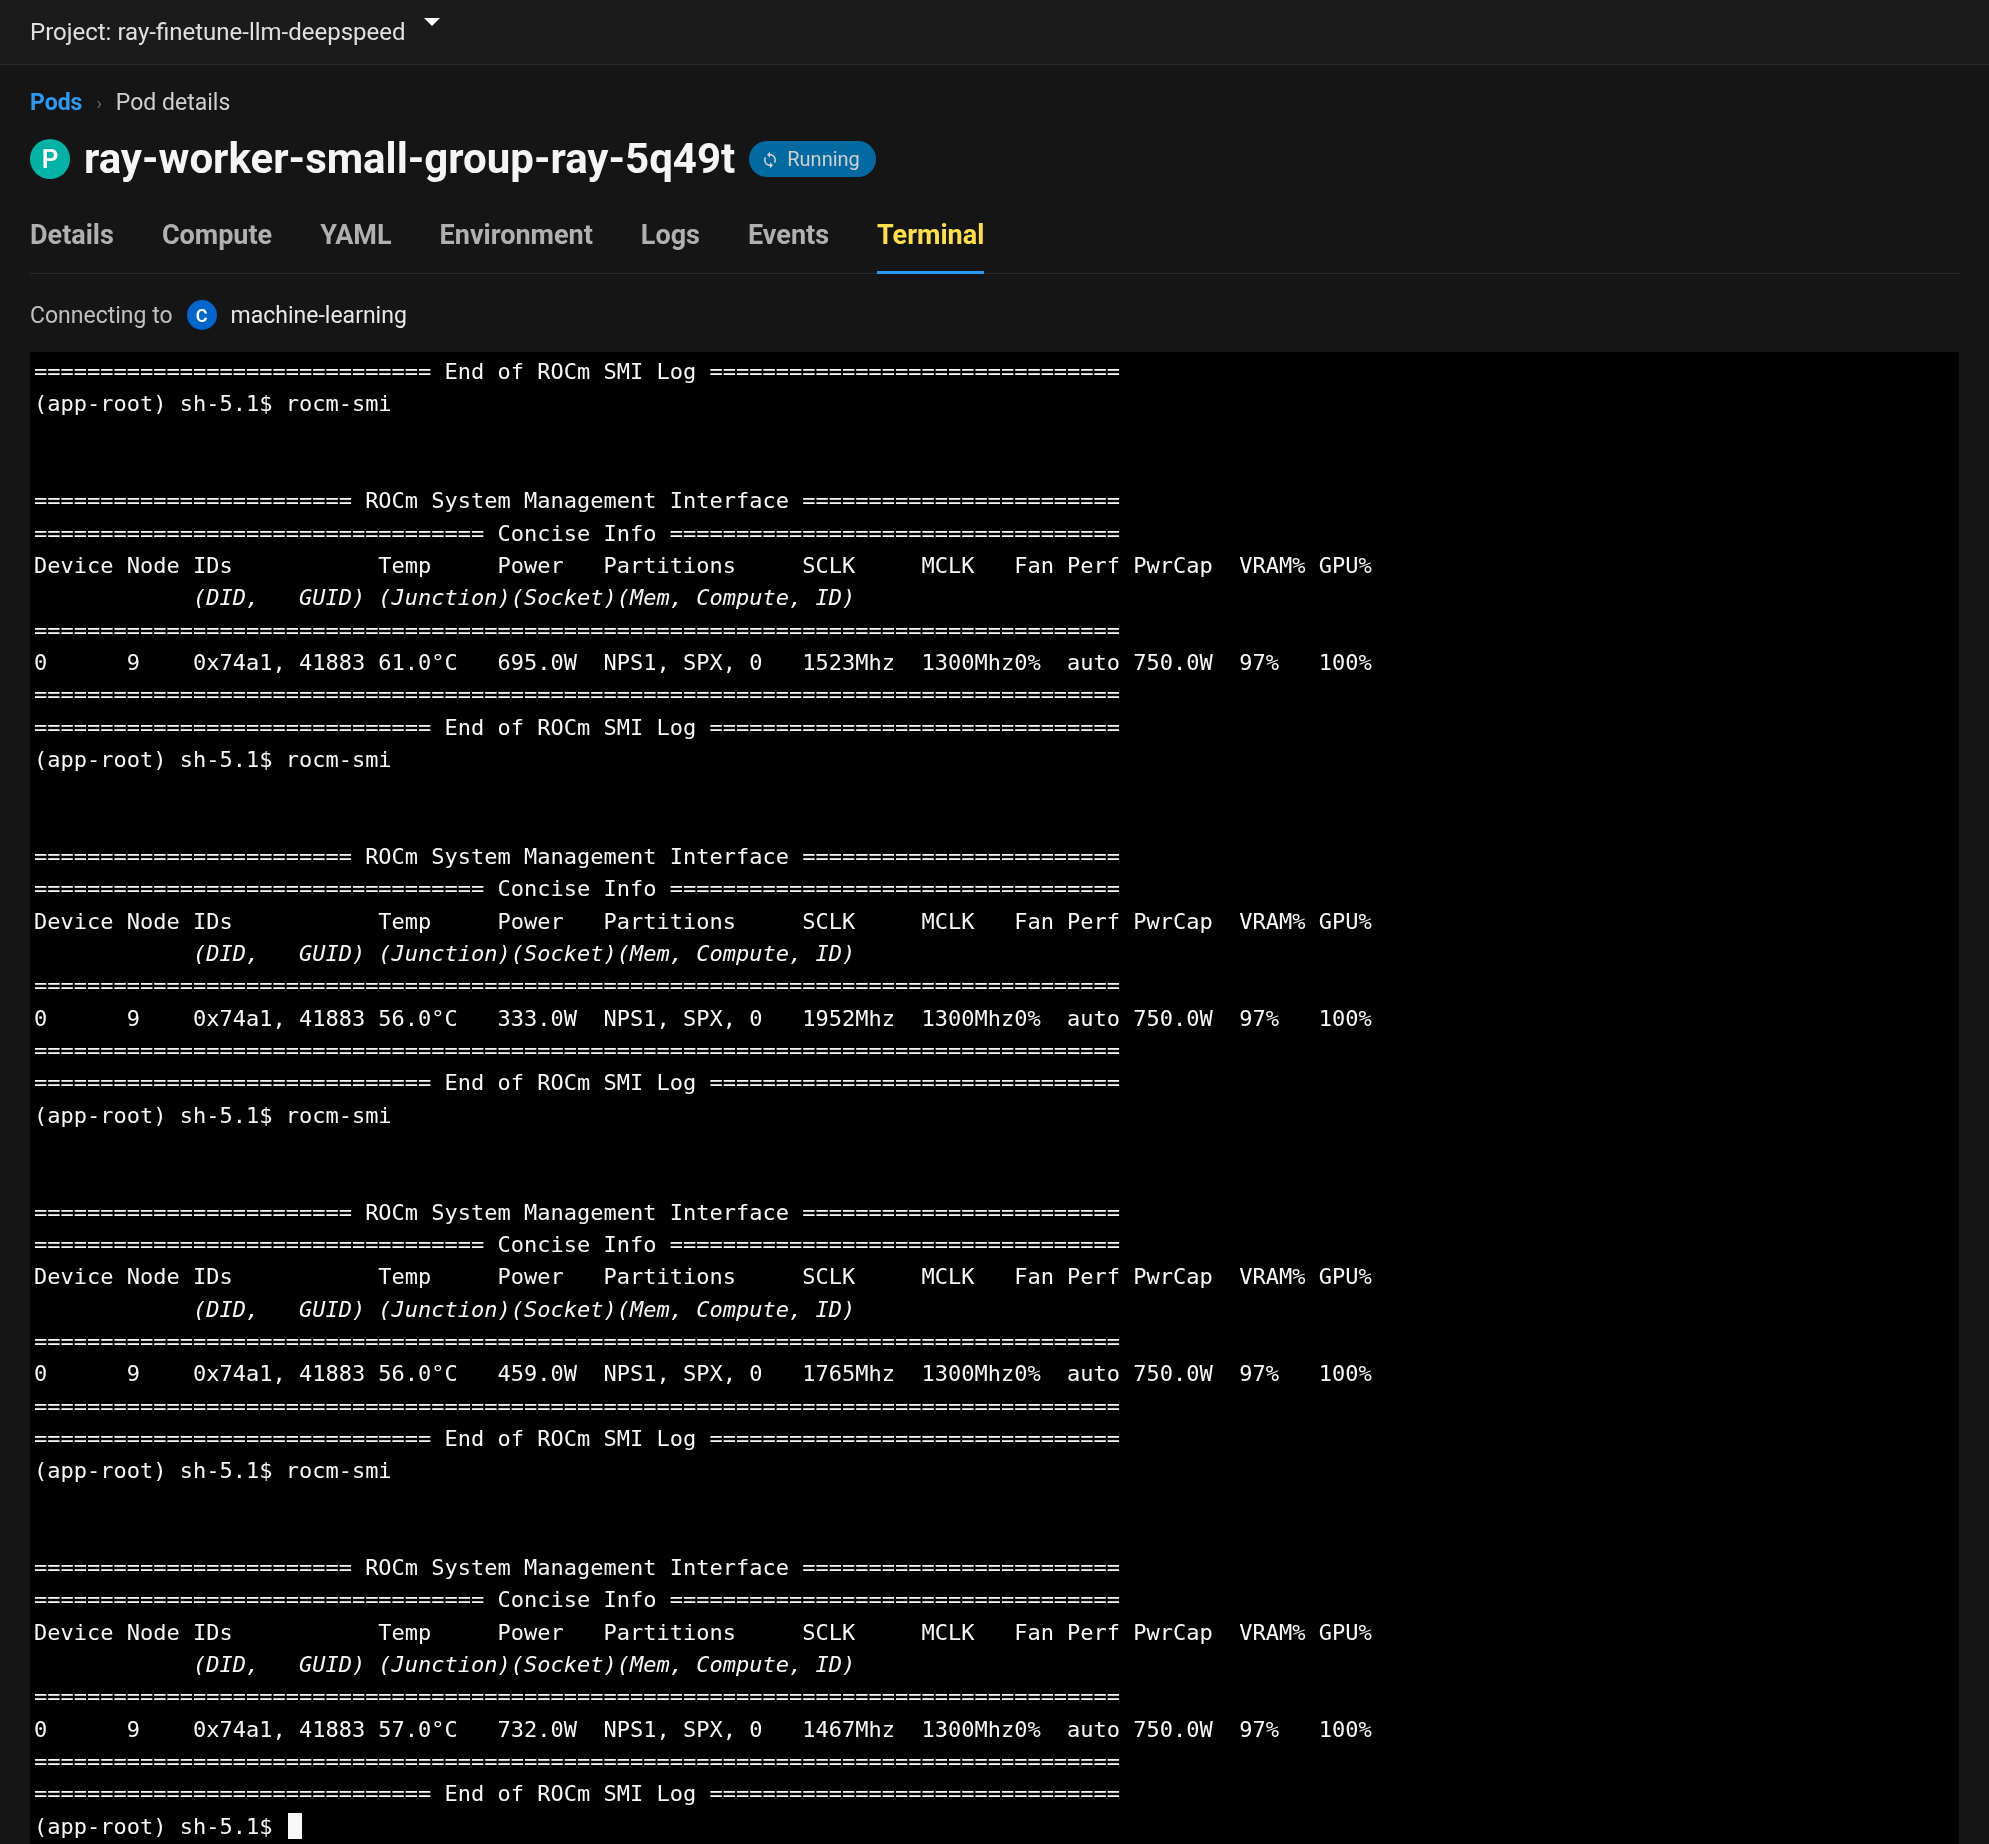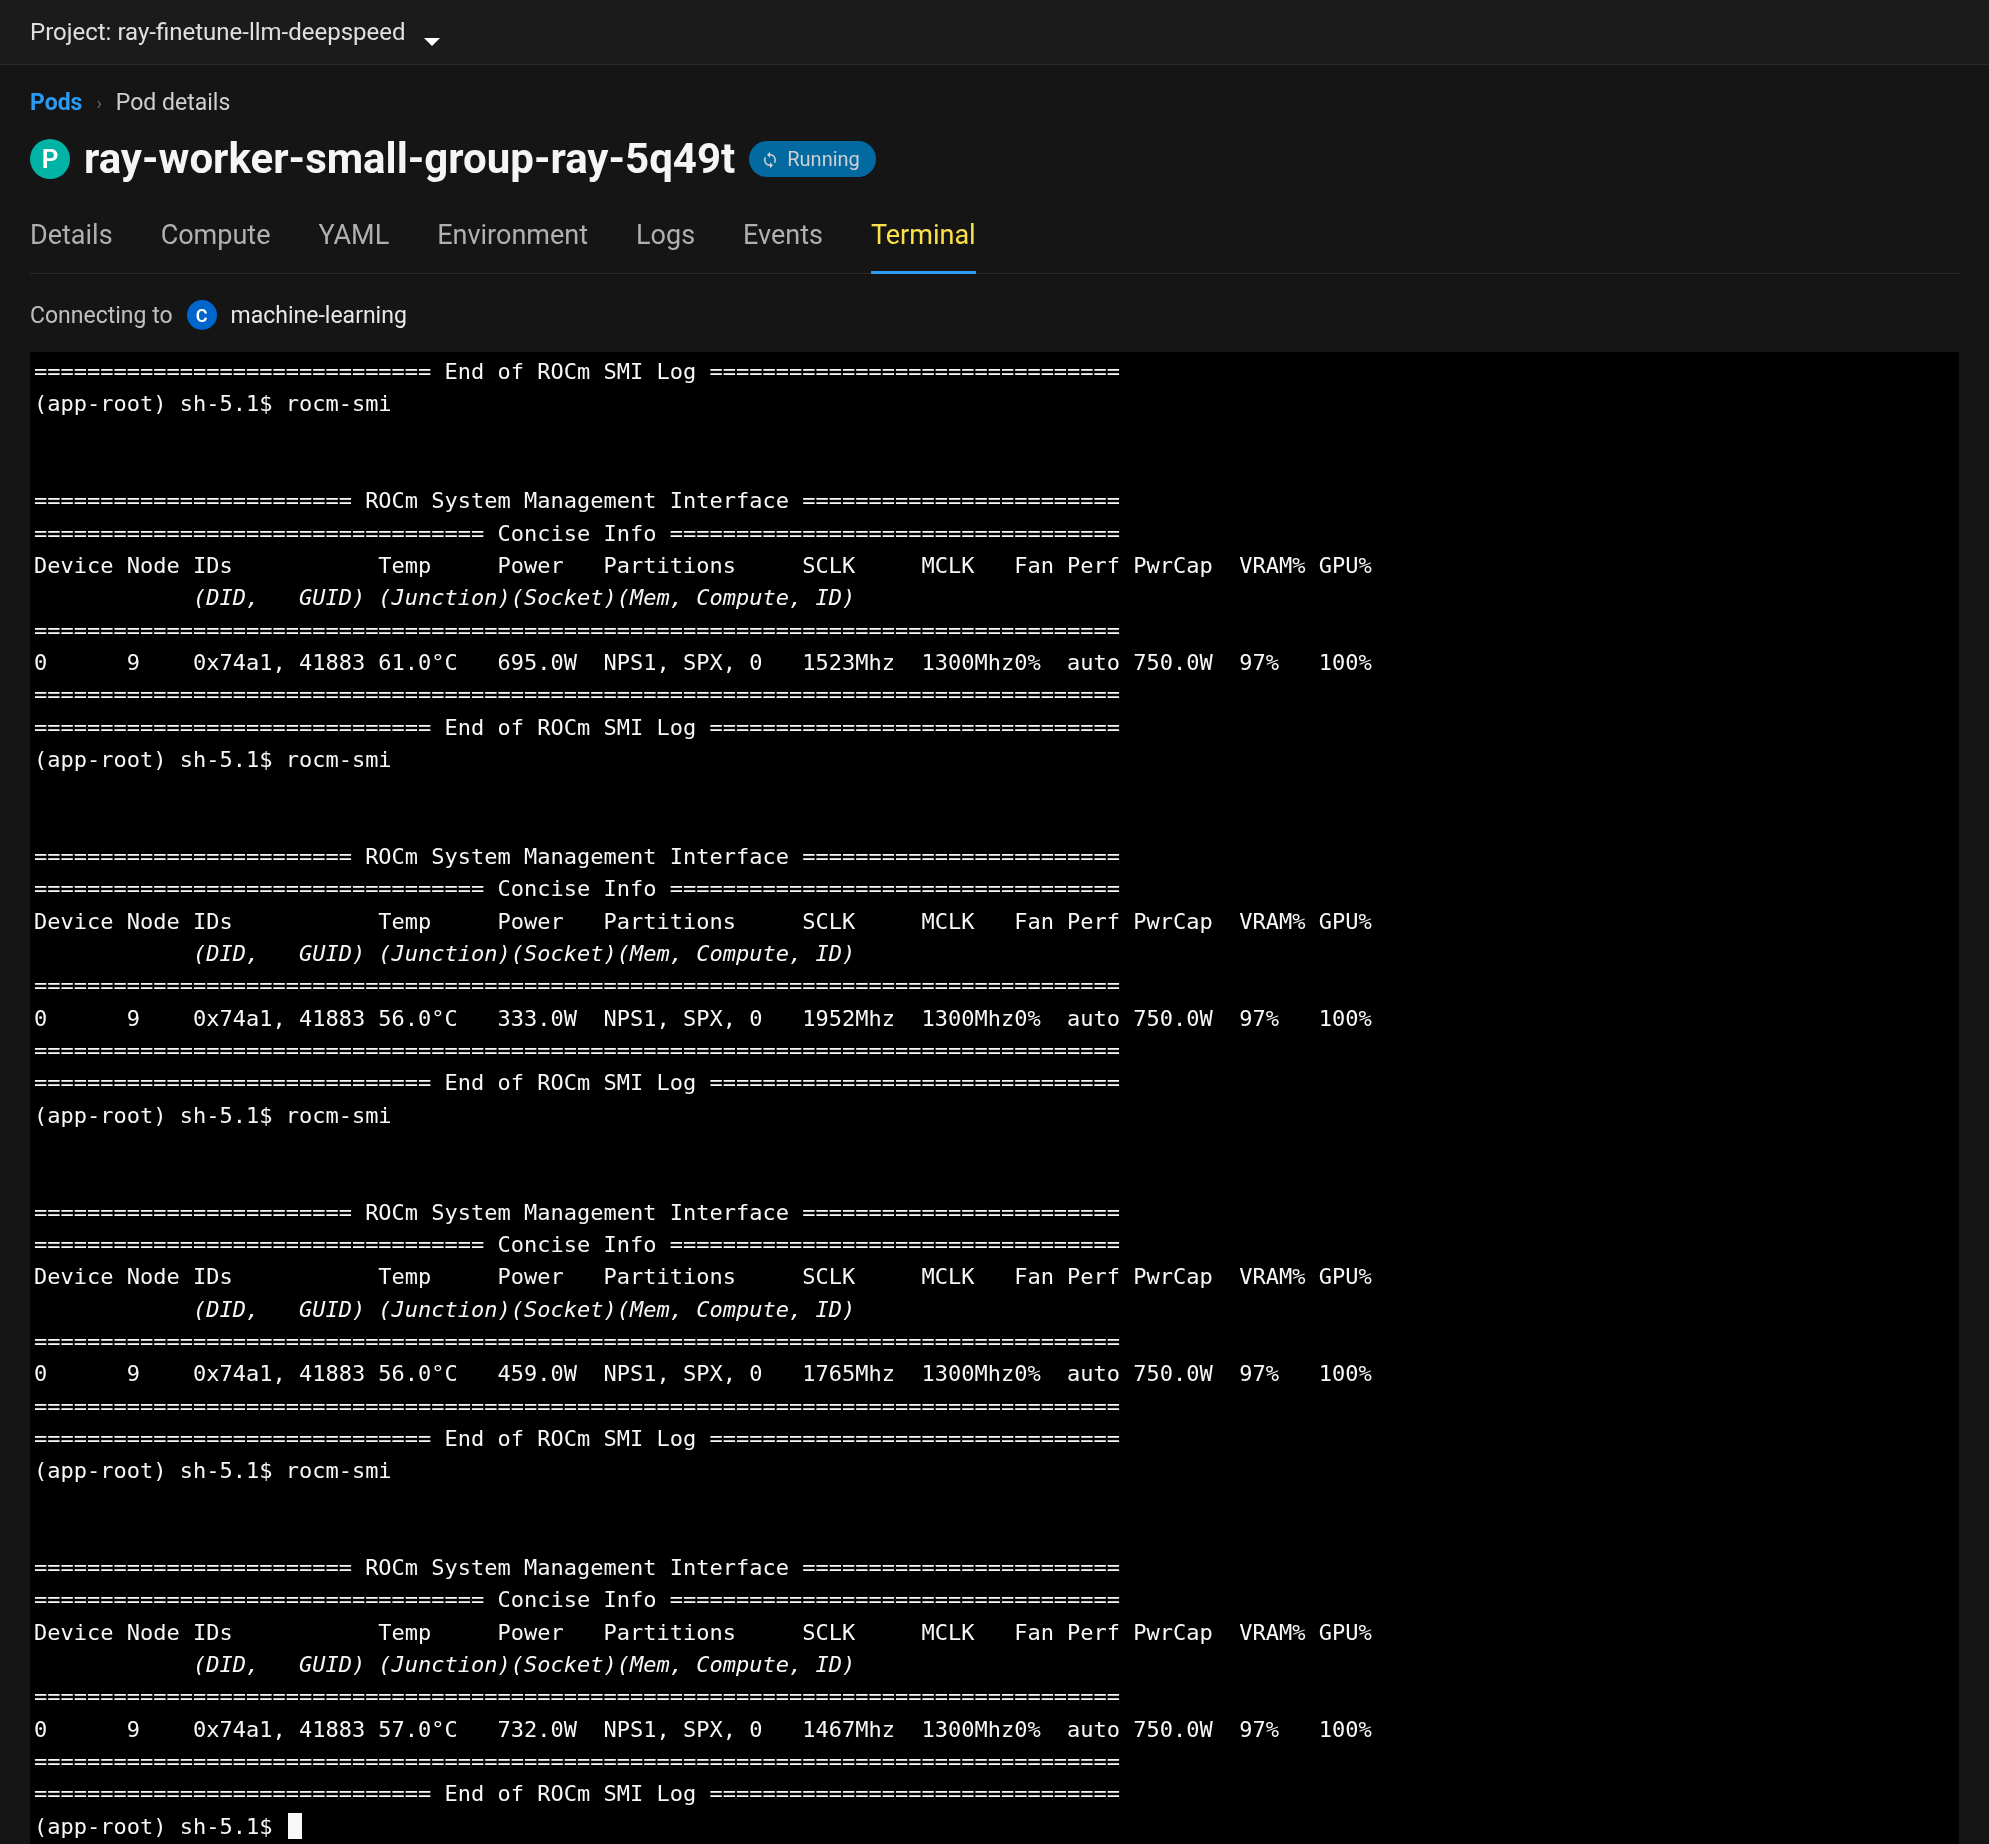--- a/index.html
+++ b/index.html
@@ -10,21 +10,21 @@
     body {
       background: #151515;
       color: #f0f0f0;
       font-family: -apple-system, BlinkMacSystemFont, "Segoe UI", Roboto, Helvetica, Arial, sans-serif;
       font-size: 24px;
     }
     .top-bar {
       background: #1b1b1b;
       padding: 18px 30px;
       display: flex;
-      align-items: flex-end;
+      align-items: flex-start;
       border-bottom: 1px solid #2a2a2a;
     }
     .project-label {
       color: #e0e0e0;
       font-size: 24px;
       font-weight: 400;
     }
     .dropdown-caret {
       margin-left: 18px;
       width: 0;
@@ -99,21 +99,21 @@
       fill: #d0d0d0;
     }
     .tabs {
       display: flex;
       gap: 48px;
       border-bottom: 1px solid #2a2a2a;
     }
     .tab {
       color: #b0b0b0;
       font-size: 27px;
-      font-weight: 400;
+      font-weight: 700;
       padding-bottom: 22px;
       cursor: pointer;
       position: relative;
     }
     .tab.active {
       color: #fde047;
     }
     .tab.active::after {
       content: '';
       position: absolute;

